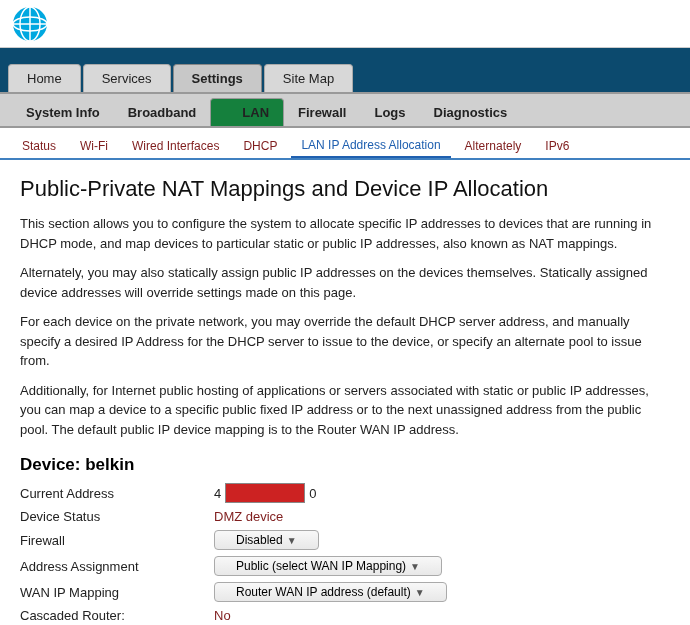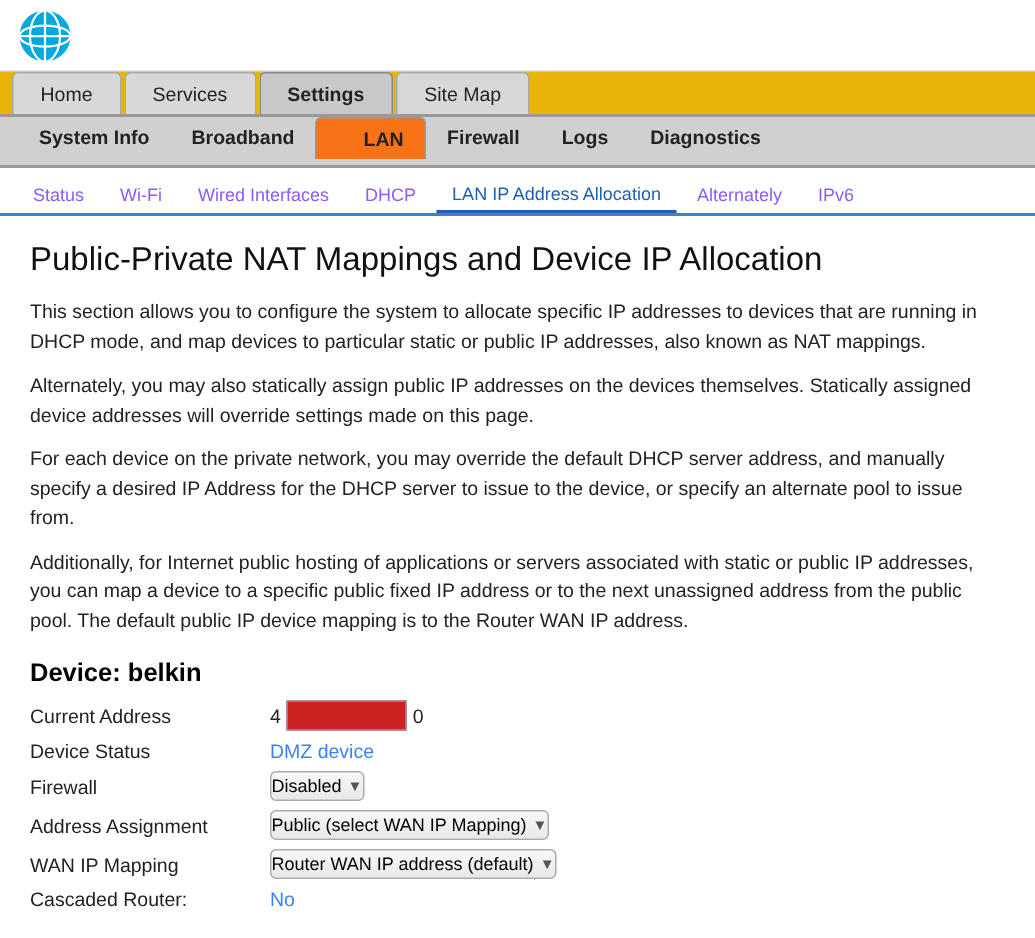--- a/index.html
+++ b/index.html
@@ -22,26 +22,26 @@
       align-items: center;
     }
 
     .att-logo {
       width: 36px;
       height: 36px;
     }
 
     
     .main-nav {
-      background: #eab308;
+      background: #0c4a6e;
       border-bottom: 2px solid #999;
       display: flex;
       align-items: flex-end;
       padding: 0 8px;
-      height: 30px;
+      height: 46px;
     }
 
     .main-nav-tab {
       padding: 6px 18px;
       border: 1px solid #aaa;
       background: #d8d8d8;
       margin-right: 2px;
       cursor: pointer;
       font-size: 13px;
       border-bottom: none;
@@ -53,56 +53,56 @@
       background: #c8c8c8;
       border-color: #888;
       font-weight: bold;
     }
 
     
     .sub-nav {
       background: #d0d0d0;
       border-bottom: 2px solid #999;
       display: flex;
-      align-items: flex-start;
+      align-items: flex-end;
       padding: 0 12px;
       height: 34px;
     }
 
     .sub-nav-item {
       padding: 6px 14px;
       font-size: 13px;
       cursor: pointer;
       color: #222;
       font-weight: bold;
     }
 
     .sub-nav-item.active {
-      background: #f97316;
+      background: #15803d;
       border: 1px solid #999;
       border-bottom: none;
       border-radius: 4px 4px 0 0;
       padding-left: 31px;
     }
 
     
     .inner-tabs {
       background: #fff;
       border-bottom: 2px solid #4080c0;
       display: flex;
       align-items: center;
       padding: 6px 12px 0 12px;
       gap: 4px;
     }
 
     .inner-tab {
       padding: 4px 10px;
       font-size: 12px;
       cursor: pointer;
-      color: #8b5cf6;
+      color: #7f1d1d;
     }
 
     .inner-tab.active {
       color: #2060b0;
       border-bottom: 2px solid #2060b0;
       font-weight: normal;
     }
 
     
     .content {
@@ -133,30 +133,31 @@
       font-weight: bold;
       font-size: 17px;
       margin-bottom: 8px;
     }
 
     .field-row {
       display: flex;
       align-items: center;
       margin-bottom: 6px;
       font-size: 13px;
+      gap: 34px;
     }
 
     .field-label {
       width: 160px;
       color: #222;
       flex-shrink: 0;
     }
 
     .field-value {
-      color: #3b82f6;
+      color: #7f1d1d;
     }
 
     .address-field {
       display: flex;
       align-items: center;
       gap: 4px;
     }
 
     .address-prefix {
       color: #222;
@@ -173,21 +174,21 @@
     .address-suffix {
       color: #222;
     }
 
     .select-wrapper {
       display: inline-flex;
       align-items: center;
       border: 1px solid #aaa;
       border-radius: 4px;
       background: linear-gradient(to bottom, #f8f8f8, #e8e8e8);
-      padding: 2px 0;
+      padding: 2px 21px;
       font-size: 12px;
       gap: 4px;
     }
 
     .select-arrow {
       color: #555;
       font-size: 10px;
     }
   </style>
 </head>

